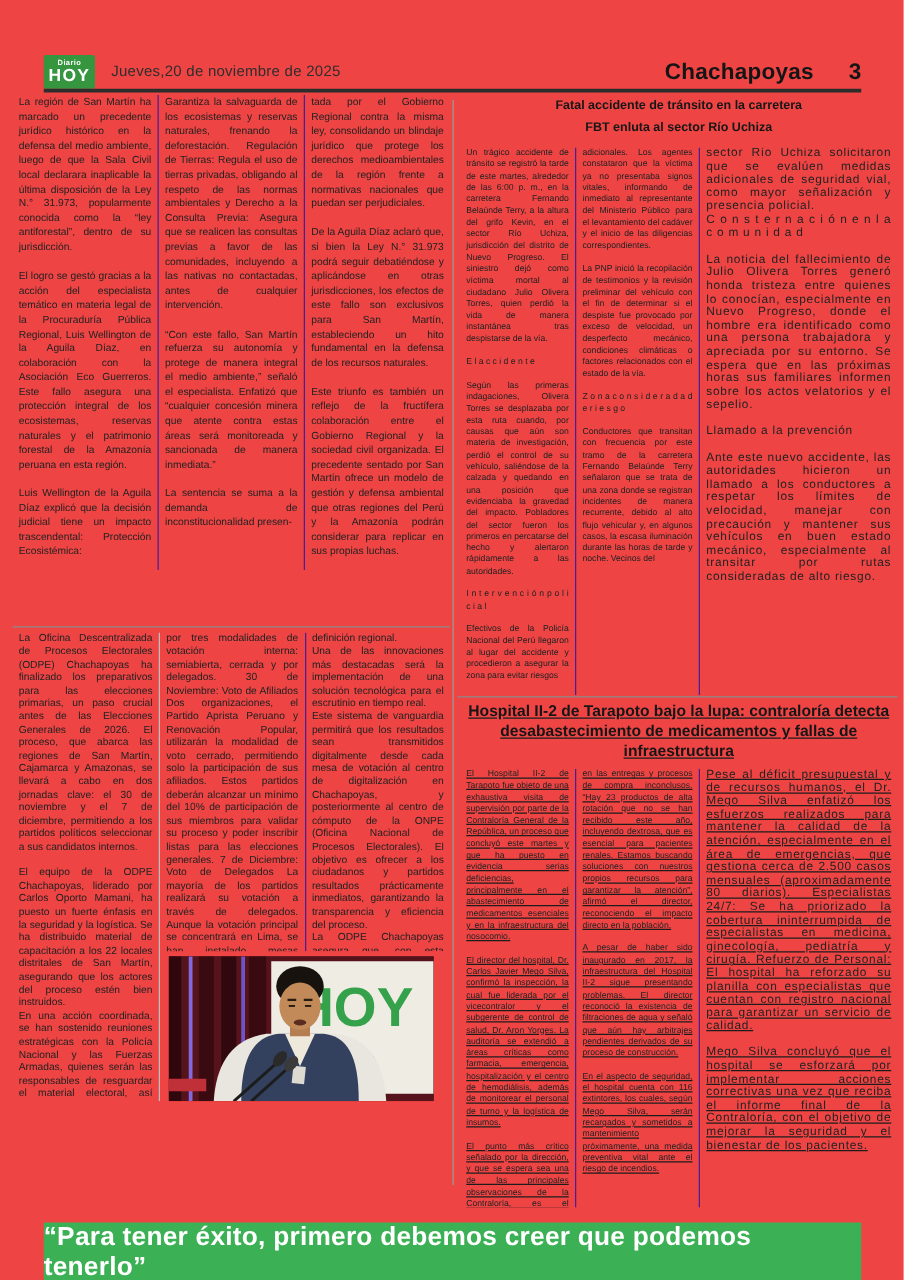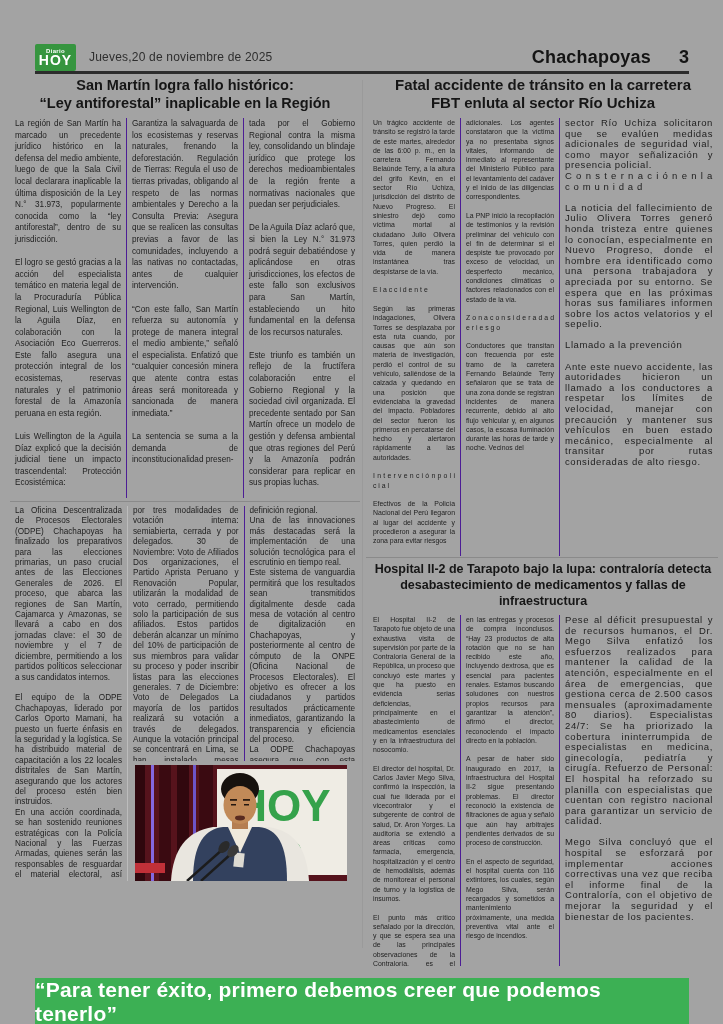--- a/index.html
+++ b/index.html
@@ -1,18 +1,18 @@
 <!DOCTYPE html>
 <html lang="es"><head>
 <meta charset="utf-8">
 <style>
   * { margin:0; padding:0; box-sizing:border-box; }
   html,body { background:#ffffff; }
   body { font-family:"Liberation Sans", sans-serif; color:#1c1c1c; }
-  .page { position:relative; width:723px; height:1024px; background:#a3a3a3; overflow:hidden; margin:0 auto; }
+  .page { position:relative; width:723px; height:1024px; background:#ef4444; overflow:hidden; margin:0 auto; }
 
   
   .header { position:absolute; left:35px; top:42px; width:654px; height:30px; display:flex; align-items:center; }
   .logo { width:41px; height:27px; background:#36953f; color:#fff; display:flex; flex-direction:column; align-items:center; justify-content:center; border-radius:2px; }
   .logo-top { font-size:6px; font-weight:bold; line-height:6px; letter-spacing:.3px; }
   .logo-main { font-size:14px; font-weight:bold; line-height:13px; letter-spacing:1px; }
   .date { margin-left:13px; font-size:12px; color:#2e2e2e; letter-spacing:.2px; }
   .section { margin-left:auto; font-size:18px; font-weight:bold; color:#151515; letter-spacing:.2px; }
   .pagenum { margin-left:28px; font-size:18px; font-weight:bold; color:#151515; }
   .header-rule { position:absolute; left:35px; top:71px; width:654px; height:3px; background:#2c2c2c; }
@@ -29,40 +29,40 @@
   .cols { display:flex; overflow:hidden; }
   .col { text-align:justify; white-space:pre-line; color:#222; padding:0 5px; overflow:hidden; }
   .col + .col { border-left:1px solid #4c1d95; }
 
   .art1 { left:10px; top:76px; width:350px; }
   .art1 .art-title { font-size:14.5px; line-height:18px; margin-bottom:6px; }
   .art1 .cols { height:380px; }
   .art1 .col { flex:1 1 0; font-size:8.2px; line-height:11.6px; }
 
   .art2 { left:368px; top:76px; width:350px; }
-  .art2 .art-title { font-size:15px; line-height:18px; margin-bottom:6px; }
+  .art2 .art-title { font-size:10px; line-height:18px; margin-bottom:6px; }
   .art2 .cols { height:438px; }
 
   .rcol  { flex:0 0 92px;  font-size:6.9px; line-height:9.3px; }
   .rcol2 { flex:0 0 99px;  font-size:6.9px; line-height:9.3px; }
   .wide  { flex:0 0 159px; font-size:9.5px; line-height:10.6px; letter-spacing:.6px; }
 
   .art3 { left:10px; top:506px; width:350px; }
   .art3 .art-title { font-size:15px; line-height:17px; margin-bottom:8px; }
   .art3 .cols-outer { display:flex; height:375px; overflow:hidden;justify-content:center; }
   .art3 .col { font-size:8.2px; line-height:10.4px; }
   .art3 .colA { flex:0 0 117px; height:375px; }
   .art3 .right-group { flex:1 1 auto; display:flex; flex-direction:column; border-left:1px solid #bcbcbc; }
   .art3 .sub-cols { display:flex; height:255px; overflow:hidden; }
   .art3 .sub-cols .col { flex:1 1 0; }
   .art3 .sub-cols .col:first-child { border-left:none; }
   .photo { margin:4px 0 0 7px; width:212px; height:116px; overflow:hidden; background:#56131c; }
   .photo svg { display:block; width:212px; height:116px; }
 
-  .art4 { left:368px; top:561px; width:350px; }
+  .art4 { left:368px; top:561px; width:350px;text-decoration:underline; }
   .art4 .art-title { font-size:12.5px; line-height:16px; margin-bottom:6px; }
   .art4 .cols { height:351px; }
 
   
   .banner { position:absolute; left:35px; top:978px; width:654px; height:47px; background:#3cb054; display:flex; align-items:center; justify-content:center; }
   .banner span { color:#ffffff; font-size:21px; font-weight:bold; letter-spacing:.2px; }
 </style>
 </head>
 <body>
 
@@ -77,22 +77,20 @@
     <div class="section">Chachapoyas</div>
     <div class="pagenum">3</div>
   </div>
   <div class="header-rule"></div>
 
   <div class="vdiv"></div>
   <div class="hdiv hdiv-left"></div>
   <div class="hdiv hdiv-right"></div>
 
   <section class="art art1">
-    <h2 class="art-title">San Martín logra fallo histórico:
-“Ley antiforestal” inaplicable en la Región</h2>
     <div class="cols">
       <div class="col">La región de San Martín ha marcado un precedente jurídico histórico en la defensa del medio ambiente, luego de que la Sala Civil local declarara inaplicable la última disposición de la Ley N.° 31.973, popularmente conocida como la “ley antiforestal”, dentro de su jurisdicción.
 
 El logro se gestó gracias a la acción del especialista temático en materia legal de la Procuraduría Pública Regional, Luis Wellington de la Aguila Díaz, en colaboración con la Asociación Eco Guerreros. Este fallo asegura una protección integral de los ecosistemas, reservas naturales y el patrimonio forestal de la Amazonía peruana en esta región.
 
 Luis Wellington de la Aguila Díaz explicó que la decisión judicial tiene un impacto trascendental: Protección Ecosistémica:</div>
       <div class="col">Garantiza la salvaguarda de los ecosistemas y reservas naturales, frenando la deforestación. Regulación de Tierras: Regula el uso de tierras privadas, obligando al respeto de las normas ambientales y Derecho a la Consulta Previa: Asegura que se realicen las consultas previas a favor de las comunidades, incluyendo a las nativas no contactadas, antes de cualquier intervención.
 
 “Con este fallo, San Martín refuerza su autonomía y protege de manera integral el medio ambiente,” señaló el especialista. Enfatizó que “cualquier concesión minera que atente contra estas áreas será monitoreada y sancionada de manera inmediata.”
 

